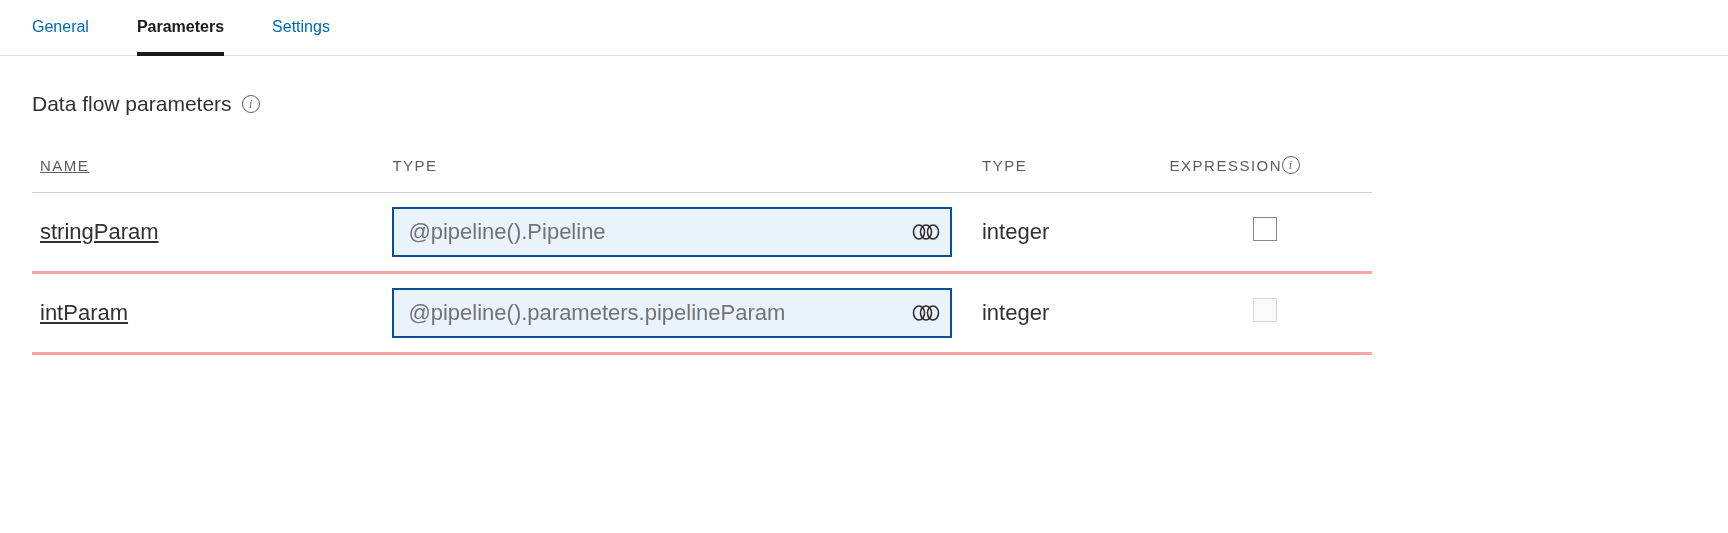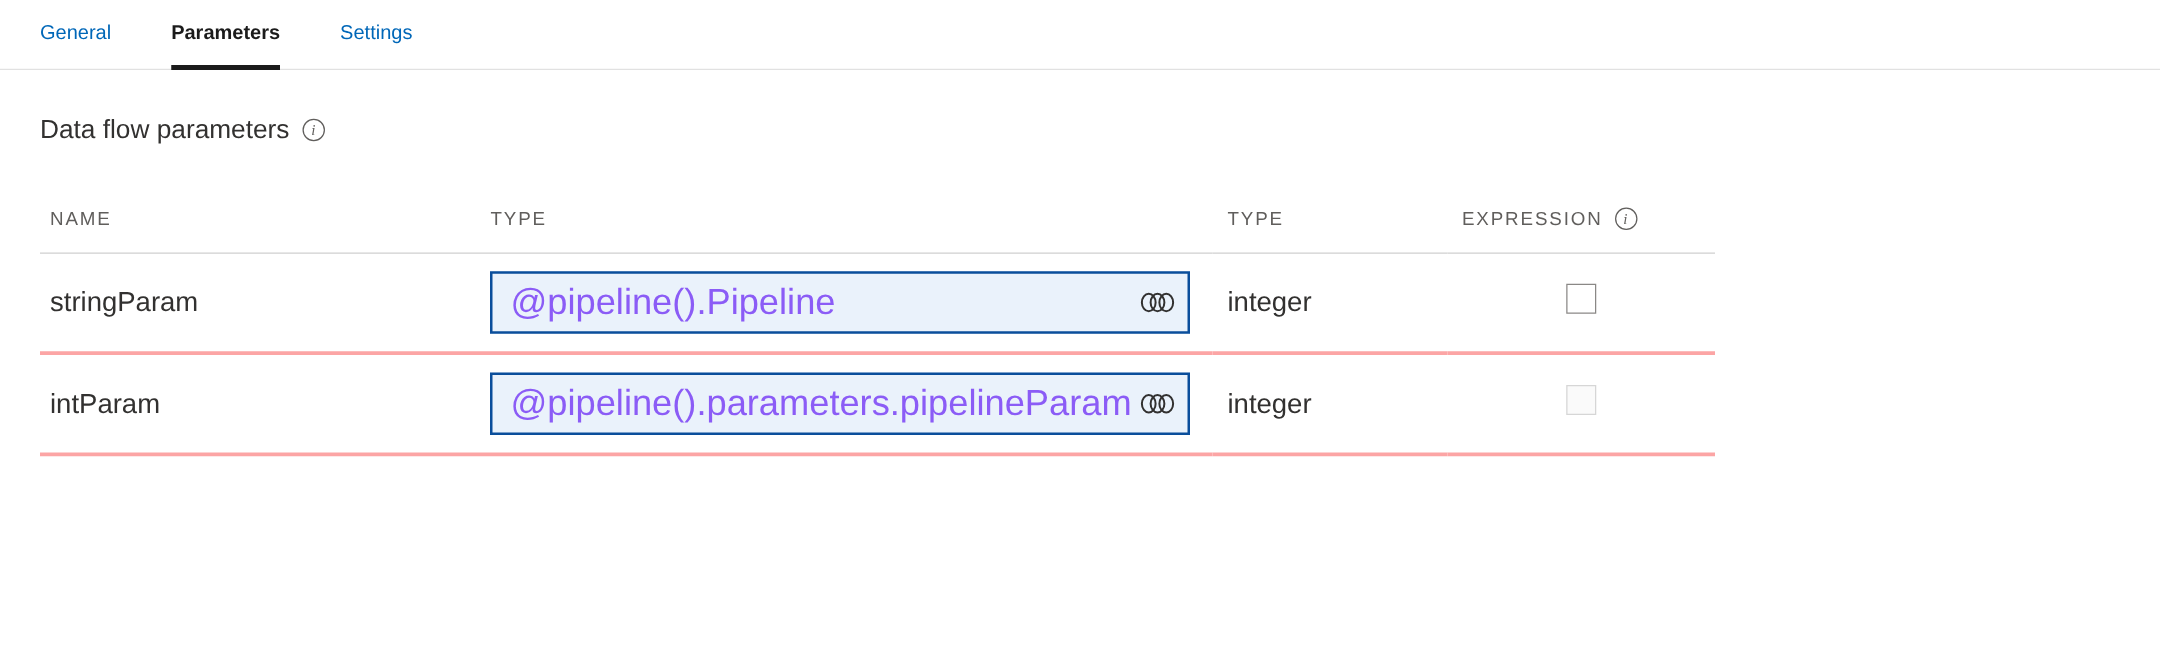--- a/index.html
+++ b/index.html
@@ -34,21 +34,21 @@
     }
     .content {
       padding: 36px 32px;
     }
     .section-title {
       font-size: 21px;
       color: #323130;
       display: flex;
       align-items: center;
       gap: 10px;
-      margin-bottom: 40px;
+      margin-bottom: 30px;
       font-weight: 400;
     }
     .info-icon {
       width: 18px;
       height: 18px;
       border: 1.5px solid #605e5c;
       border-radius: 50%;
       display: inline-flex;
       align-items: center;
       justify-content: center;
@@ -68,50 +68,50 @@
       font-size: 15px;
       letter-spacing: 1.5px;
       color: #605e5c;
       font-weight: 400;
       padding: 10px 12px 18px 12px;
       border-bottom: 1px solid #d0d0d0;
     }
     .params-table th:first-child,
     .params-table td:first-child {
       padding-left: 8px;
+      text-decoration: underline;
     }
     .params-table tbody td {
       padding: 14px 12px;
       border-bottom: 3px solid #fca5a5;
       font-size: 22px;
       color: #323130;
       vertical-align: middle;
     }
     .col-name { width: 26%; }
     .col-value { width: 44%; }
     .col-type { width: 14%; }
     .col-expr { width: 16%; text-align: left; }
     .th-expr-wrap {
       display: flex;
       align-items: center;
-      gap: 10px;
     }
     .value-input-wrap {
       display: flex;
       align-items: center;
       border: 2.5px solid #0a4e9b;
       background: #eaf2fb;
       height: 50px;
       padding: 0 10px 0 14px;
       max-width: 560px;
     }
     .value-text {
       flex: 1;
-      font-size: 29px;
-      color: #8b5cf6;
+      font-size: 22px;
+      color: #737373;
       white-space: nowrap;
       overflow: hidden;
       text-overflow: ellipsis;
     }
     .dynamic-icon {
       display: inline-flex;
       align-items: center;
       justify-content: center;
       margin-left: 6px;
       color: #323130;

